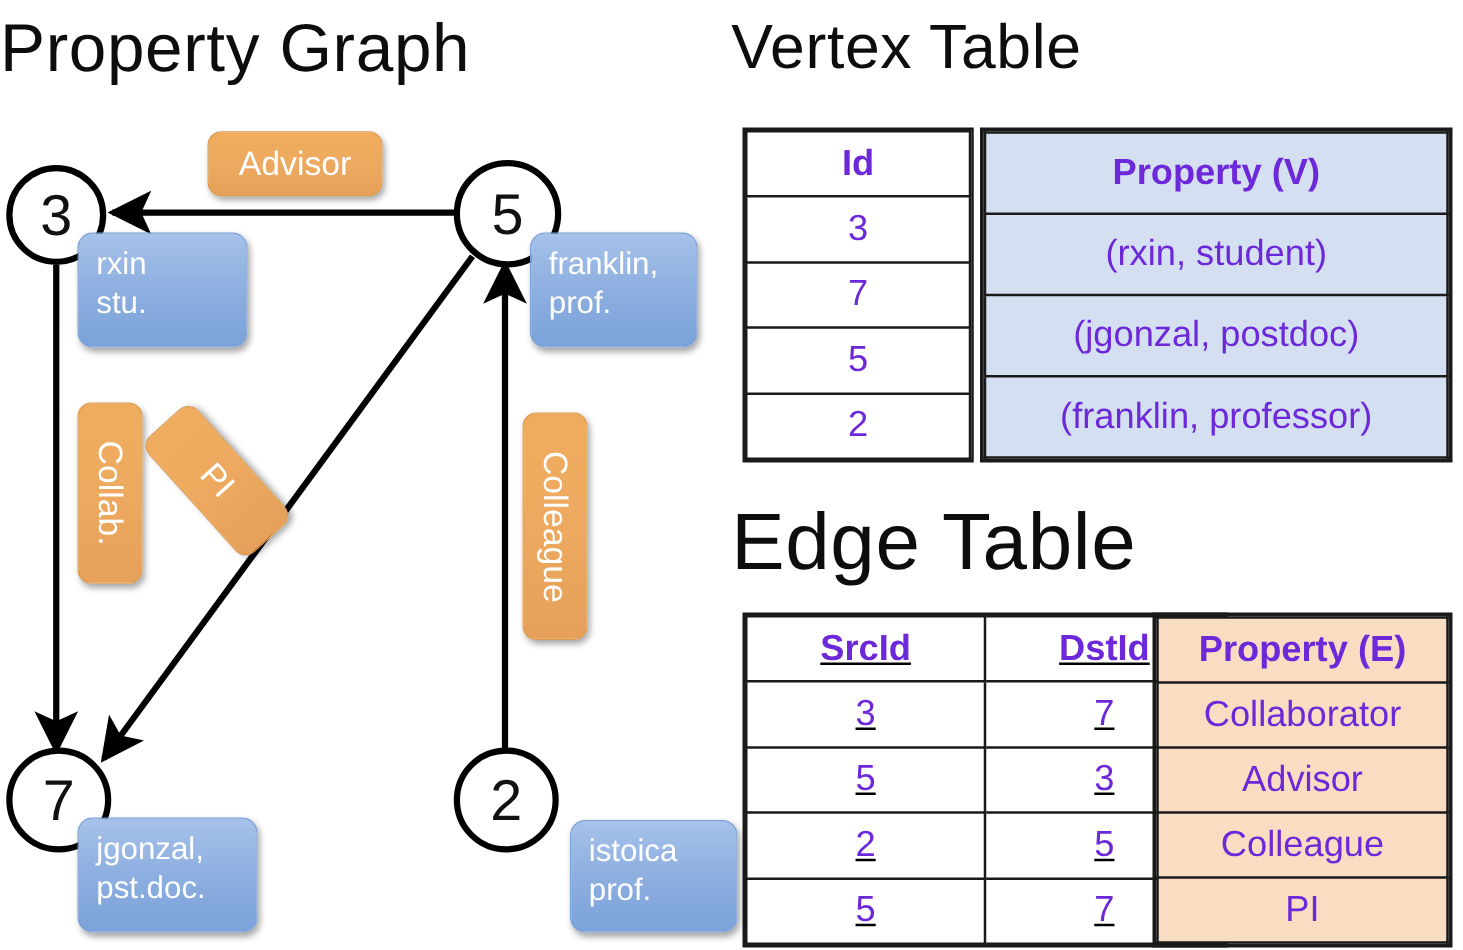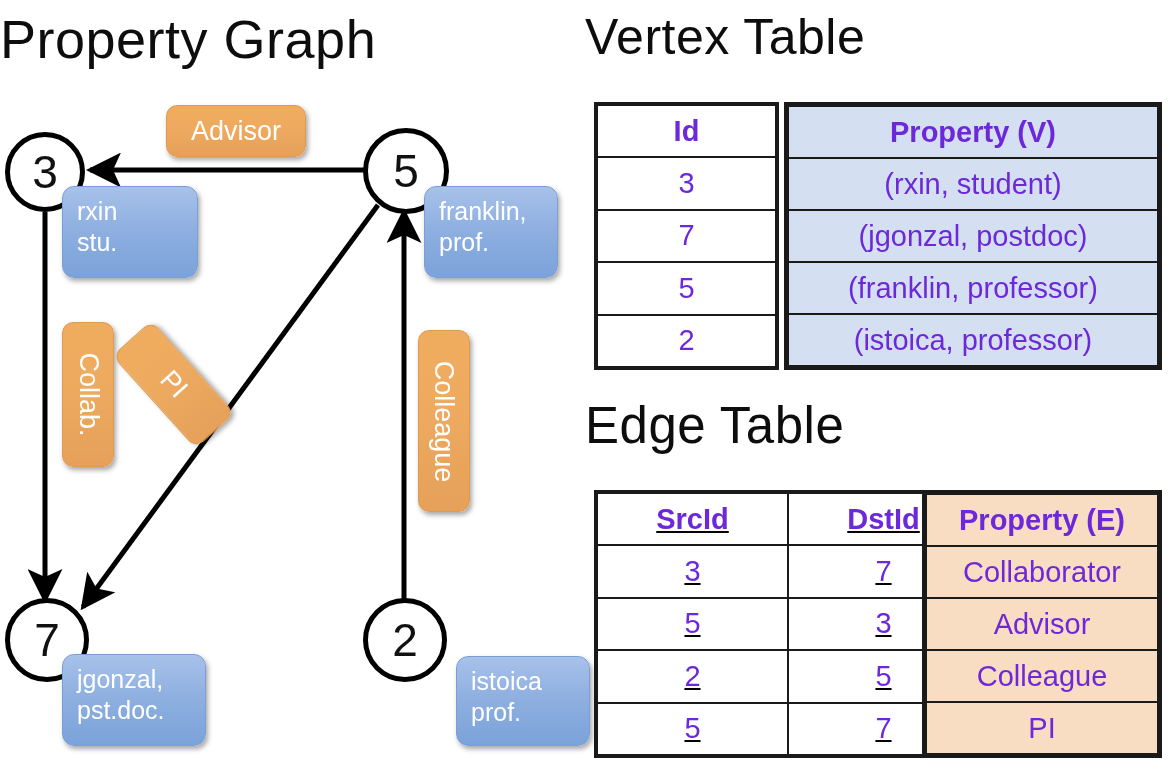--- a/index.html
+++ b/index.html
@@ -21,21 +21,21 @@
     position: absolute;
     font-family: "Liberation Sans", sans-serif;
     font-weight: 300;
     letter-spacing: 0.5px;
     color: #0d0d0d;
     white-space: nowrap;
     text-align: left;
   }
   #title-property-graph { left: 0;   top: 8px;   width: 585px; font-size: 54px; }
   #title-vertex-table   { left: 585px; top: 8px;  width: 585px; font-size: 50px; }
-  #title-edge-table     { left: 585px; top: 396px; width: 585px; font-size: 51px; }
+  #title-edge-table     { left: 585px; top: 396px; width: 585px; font-size: 64px; }
 
   
   #graph-panel {
     position: absolute;
     left: 0; top: 0;
     width: 585px; height: 760px;
   }
   #graph-edges {
     position: absolute;
     left: 0; top: 0;
@@ -240,23 +240,20 @@
       </tr>
       <tr>
         <td class="cell-blue">(rxin, student)</td>
       </tr>
       <tr>
         <td class="cell-blue">(jgonzal, postdoc)</td>
       </tr>
       <tr>
         <td class="cell-blue">(franklin, professor)</td>
       </tr>
-      <tr>
-        <td class="cell-blue">(istoica, professor)</td>
-      </tr>
     </tbody>
       </table>
   </div>
 </div>
 
 <div>
 
   <div class="tbl-block" style="left:594px; top:490px; width:388px; height:268px;text-decoration:underline;">
     <table class="grid">
       <tbody>

